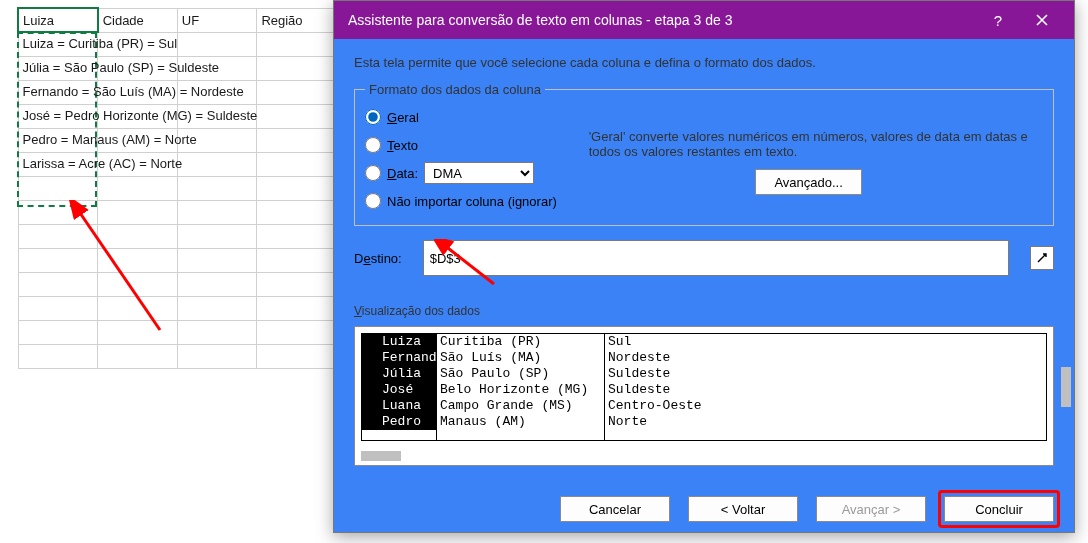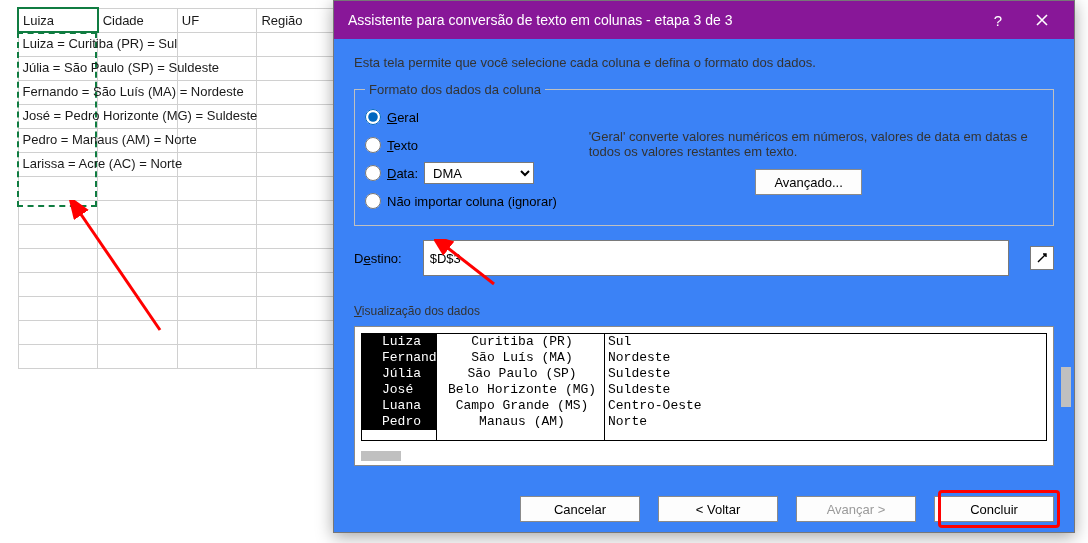--- a/index.html
+++ b/index.html
@@ -164,21 +164,21 @@
   }
   .preview-hdr {
     height:17px;
     background:#fff;
     border-bottom:1px solid #000;
     white-space:pre;
   }
   .preview-hdr span { display:inline-block; text-decoration: underline; }
   .preview-rows { white-space:pre; }
   .preview-rows .c1 { display:inline-block; width:74px; background:#000; color:#fff; padding-left:20px;}
-  .preview-rows .c2 { display:inline-block; width:168px; padding-left:4px;text-align:center;}
+  .preview-rows .c2 { display:inline-block; width:168px; padding-left:4px;}
   .preview-rows .c3 { display:inline-block; width:380px; padding-left:4px;}
   .preview-hdr .h1 { width:74px; padding-left:4px;}
   .preview-hdr .h2 { width:168px; padding-left:4px;}
   .preview-hdr .h3 { width:380px; padding-left:4px;}
   .preview-col-sep {
     position:absolute; top:0; bottom:0; width:1px; background:#000;
   }
   .preview-hscroll {
     position:absolute; left:6px; bottom:4px;
     width:40px; height:10px; background:#c0c0c0;
@@ -188,21 +188,21 @@
     width:10px; height:40px; background:#c0c0c0;
   }
 
   .dlg-buttons {
     position:absolute;
     left:0; right:0; bottom:10px;
     display:flex; gap:18px;
     justify-content:flex-end;
     padding: 0 20px;
   }
-  .dlg-buttons .btn { width:120px; }
+  .dlg-buttons .btn { width:110px; }
   .btn.disabled { color:#9a9a9a; }
   .finish-highlight {
     position:absolute;
     right:14px; bottom:4px;
     width:122px; height:38px;
     border:3px solid #ff0000;
     border-radius:4px;
     pointer-events:none;
   }
 </style>

